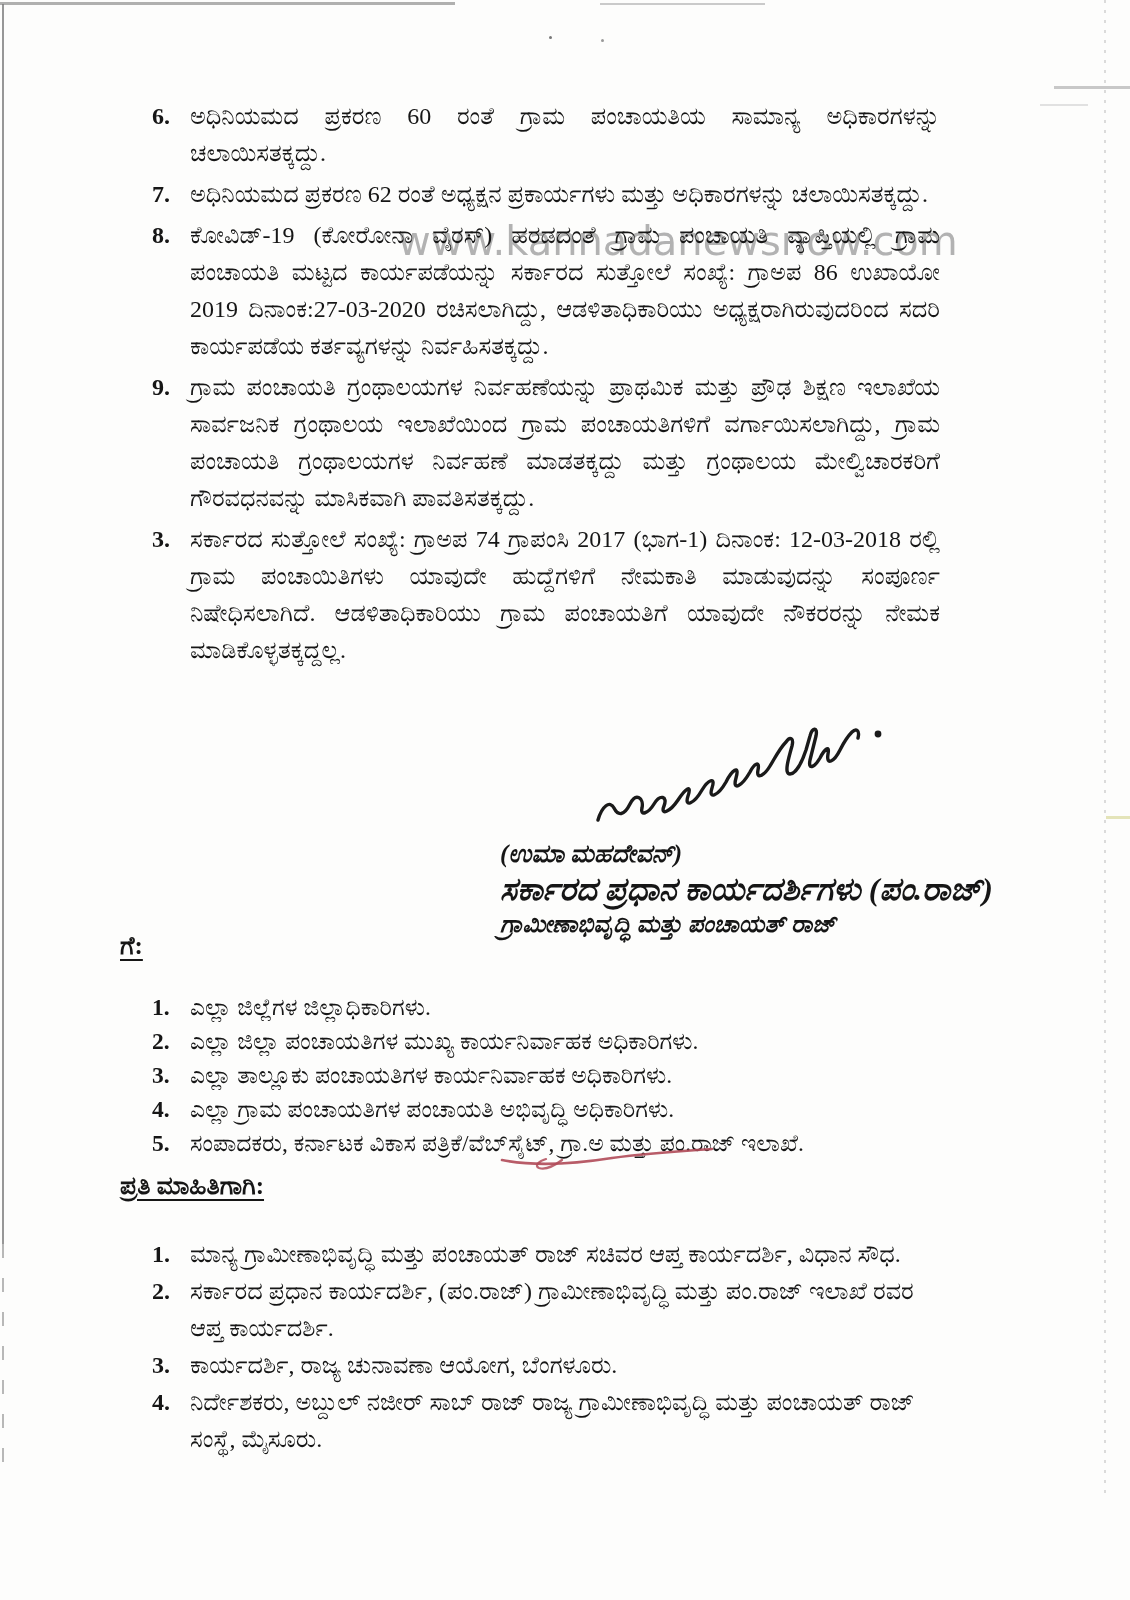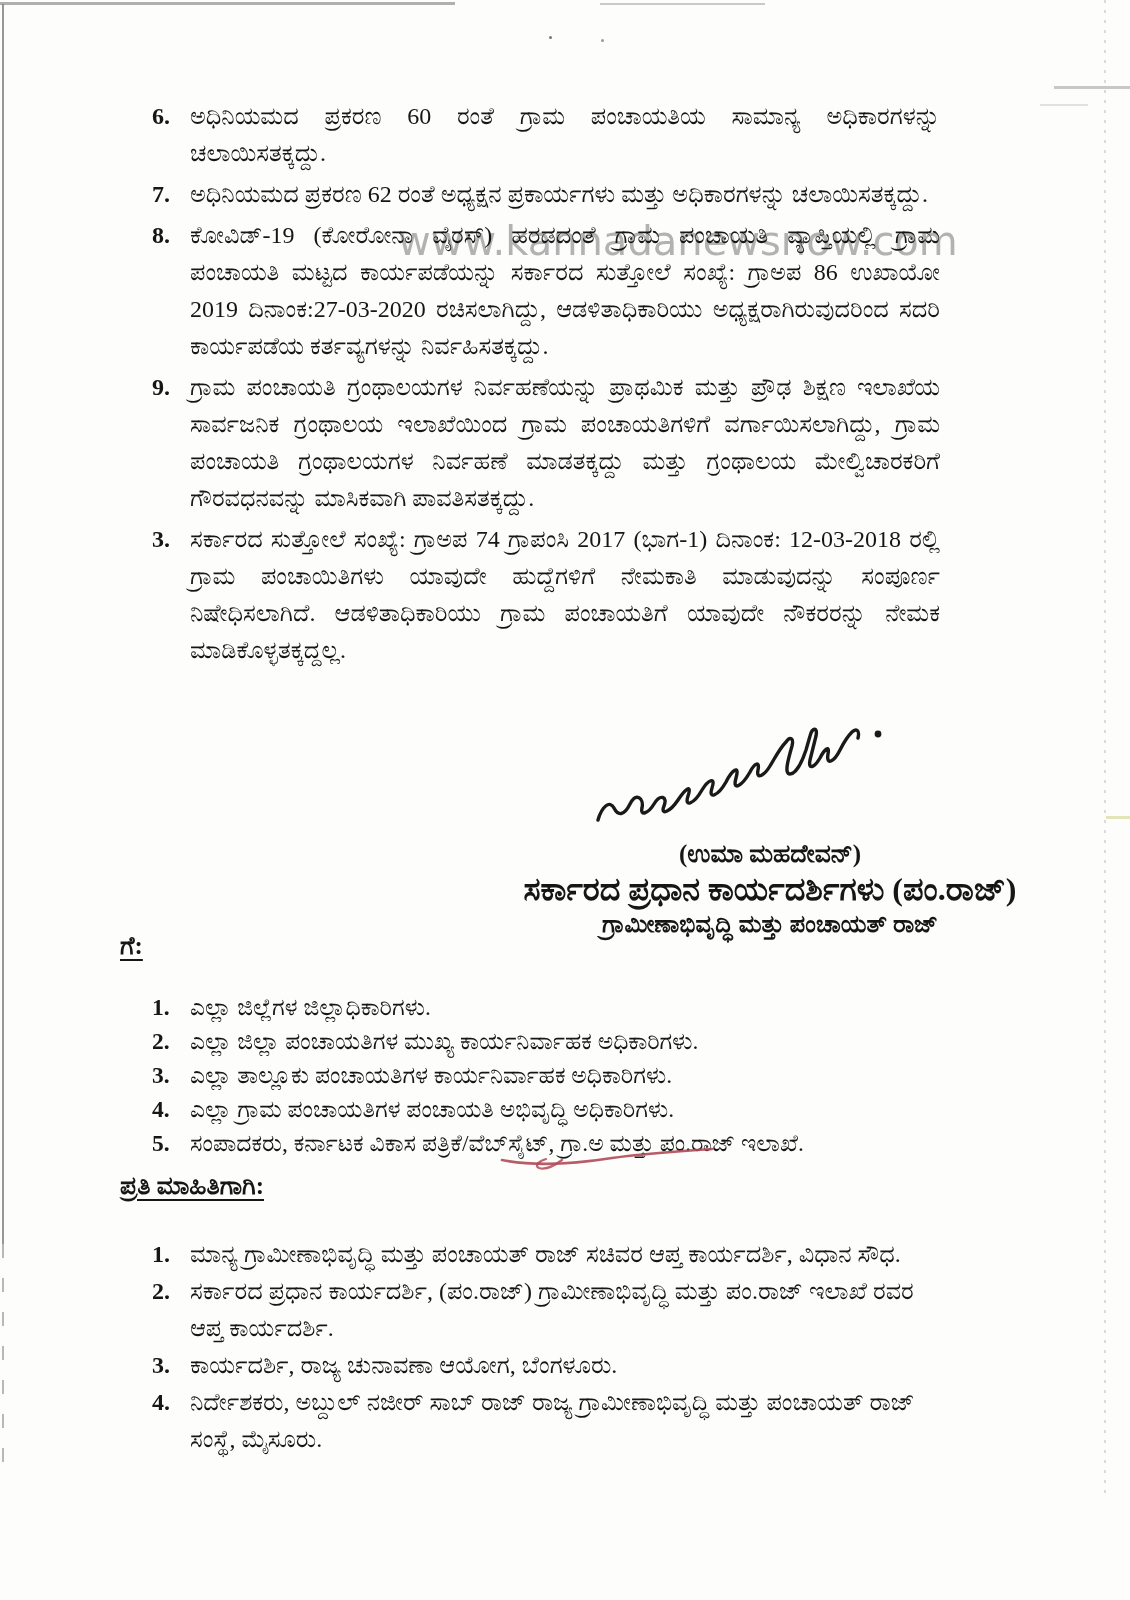--- a/index.html
+++ b/index.html
@@ -41,21 +41,21 @@
   .txt{flex:1;font-weight:normal;font-size:24px;line-height:37px;}
 
   .main-list{top:98px;}
   .main-list .row{margin-bottom:4px;}
   .main-list .txt{text-align:justify;text-justify:inter-word;}
 
   
   .sig-scribble{position:absolute;left:590px;top:710px;width:300px;height:118px;}
   .sig-block{
     position:absolute;left:500px;top:836px;width:540px;
-    text-align:center;font-weight:bold;
+    font-weight:bold;font-style:italic;
   }
   .sig-name{font-size:25px;line-height:36px;}
   .sig-title1{font-size:32px;line-height:35px;}
   .sig-title2{font-size:24px;line-height:34px;}
 
   
   .sec-heading{
     position:absolute;left:120px;
     font-size:25px;font-weight:bold;
     text-decoration:underline;text-underline-offset:5px;text-decoration-thickness:2px;

